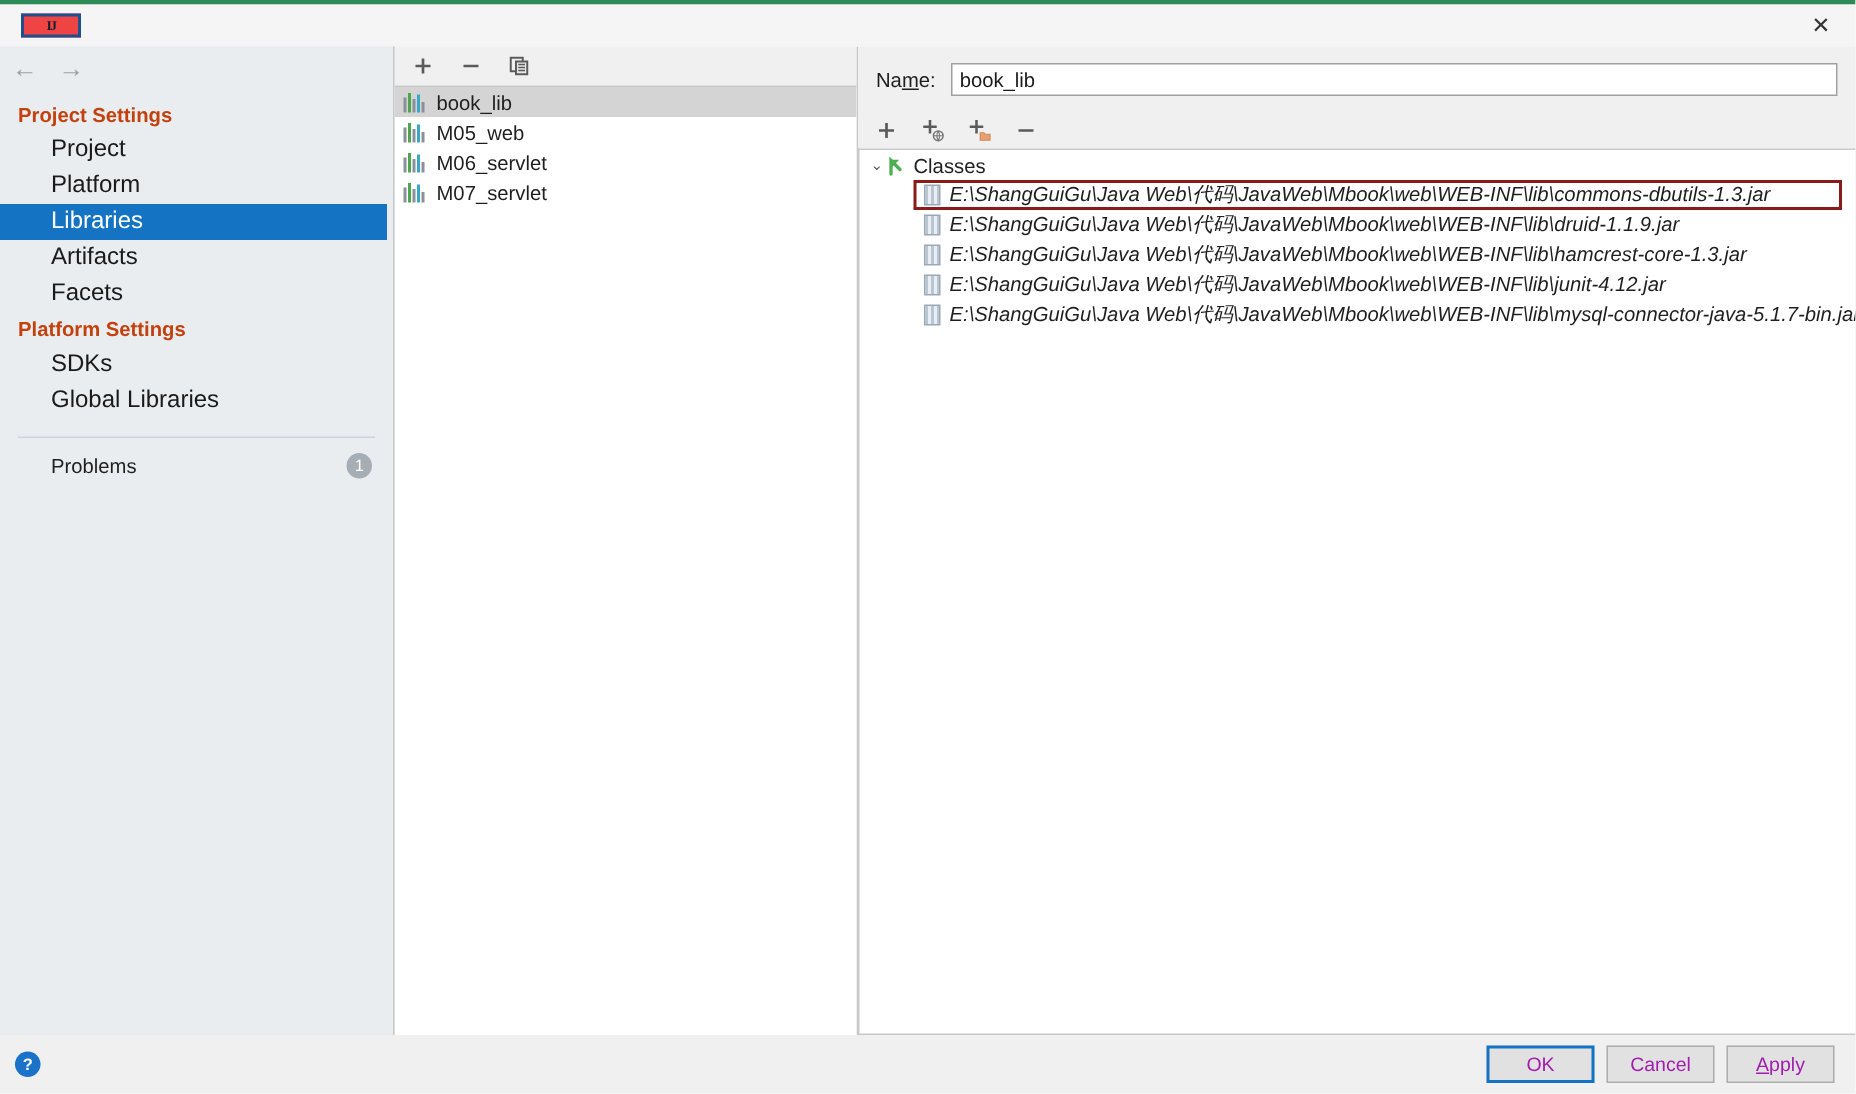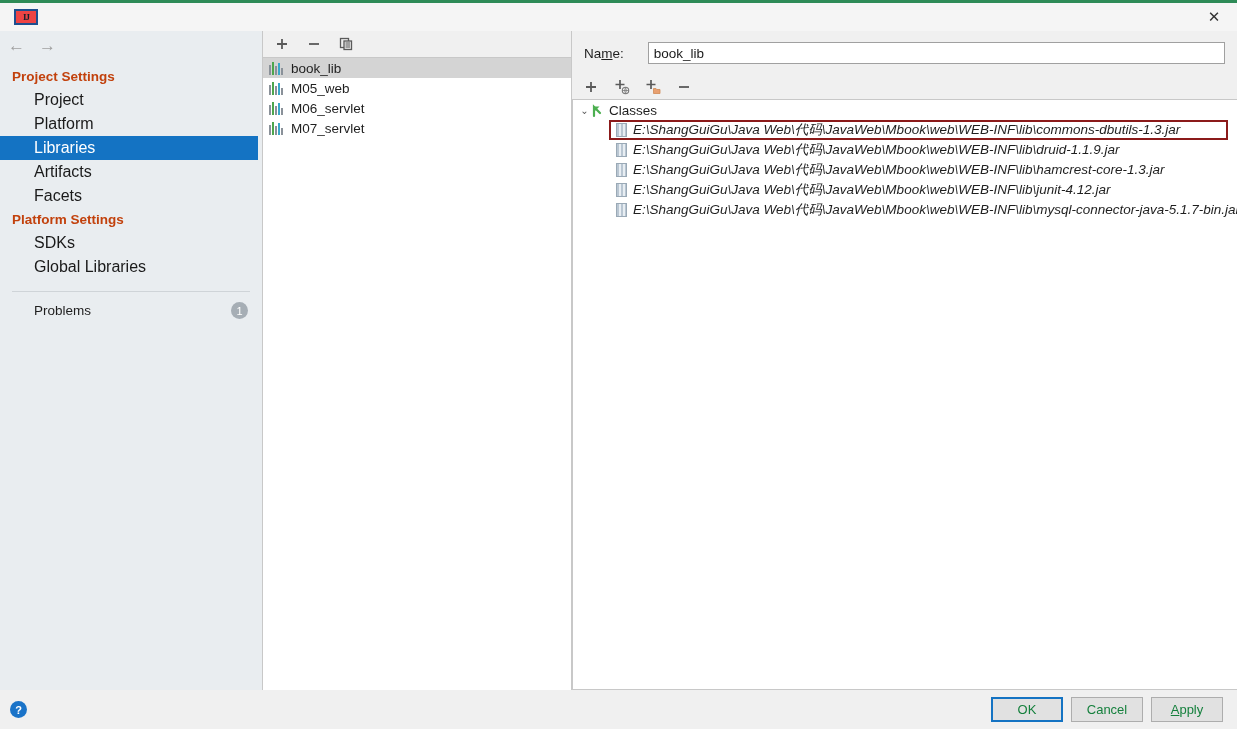--- a/index.html
+++ b/index.html
@@ -29,21 +29,21 @@
   }
   #titlebar {
     height: 28px;
     min-height: 28px;
     background: #f5f5f5;
     display: flex;
     align-items: center;
     position: relative;
   }
   .app-icon {
-    width: 24px;
+    width: 40px;
     height: 16px;
     margin-left: 14px;
     margin-right: 12px;
     background: #ef4444;
     border: 2px solid #1f4f8f;
     box-sizing: border-box;
     display: flex;
     align-items: center;
     justify-content: center;
     font-size: 9px;
@@ -225,21 +225,21 @@
   }
   #name-row {
     height: 44px;
     min-height: 44px;
     display: flex;
     align-items: center;
     padding: 0 12px 0 12px;
   }
   #name-label {
     font-size: 13.5px;
-    margin-right: 24px;
+    margin-right: 10px;
     white-space: nowrap;
   }
   #name-label u { text-decoration: underline; }
   #name-input {
     flex: 1;
     height: 22px;
     border: 1px solid #a0a0a0;
     background: #ffffff;
     font-family: "Liberation Sans", sans-serif;
     font-size: 13.5px;
@@ -340,21 +340,21 @@
     display: flex;
     gap: 8px;
   }
   .dlg-btn {
     min-width: 72px;
     height: 25px;
     background: #e1e1e1;
     border: 1px solid #adadad;
     font-family: "Liberation Sans", sans-serif;
     font-size: 13px;
-    color: #15803d;
+    color: #a21caf;
     cursor: pointer;
     padding: 0 10px;
   }
   .dlg-btn.primary {
     border: 2px solid #1473c3;
     background: #e1e1e1;
   }
   .dlg-btn u { text-decoration: underline; }
 </style>
 </head>

